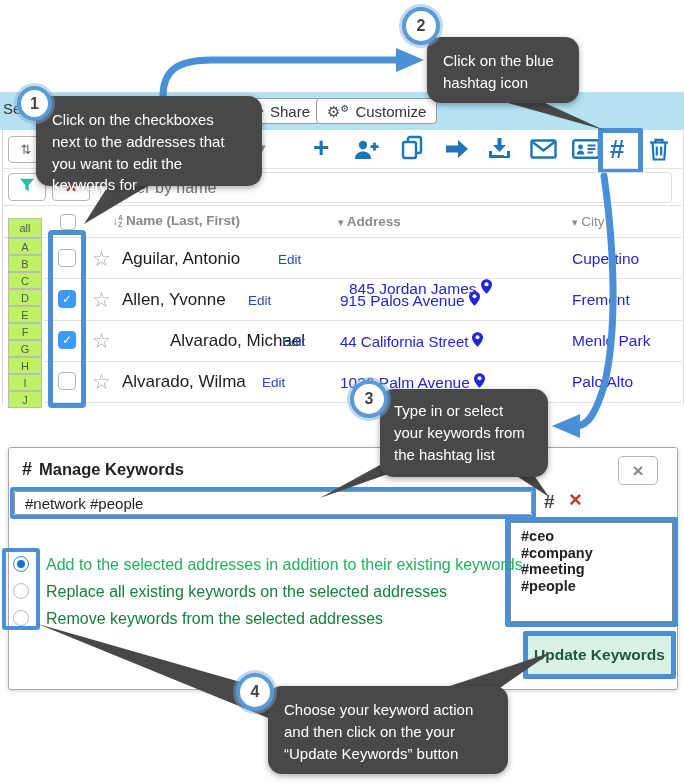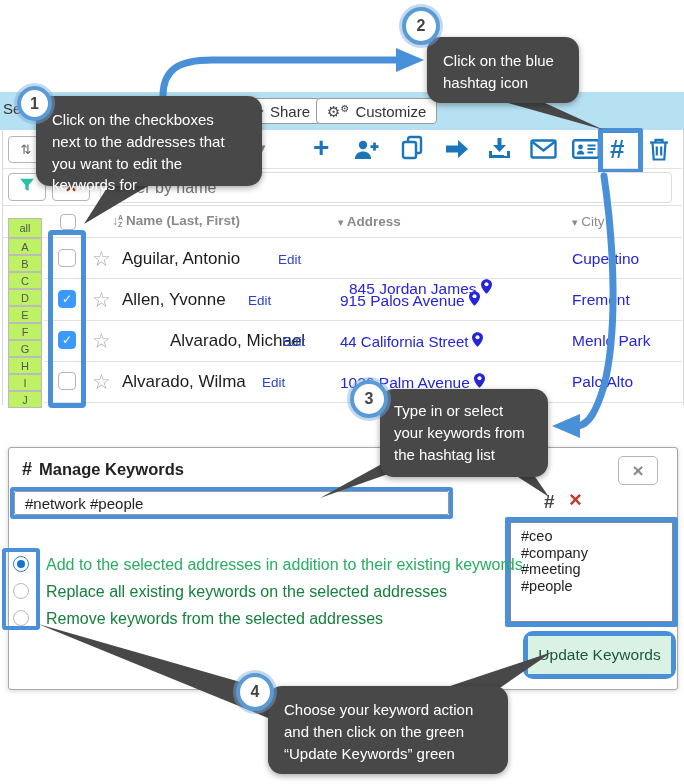--- a/index.html
+++ b/index.html
@@ -6,21 +6,21 @@
   body{font-family:"Liberation Sans","DejaVu Sans",sans-serif;}
   #stage{position:relative;width:684px;height:784px;background:#fff;overflow:hidden;}
   .abs{position:absolute;}
   .bar{background:#b5e1f3;}
   .btn{display:inline-flex;align-items:center;gap:6px;background:#fff;border:1px solid #9a9a9a;
        border-radius:4px;padding:2px 10px;font-size:15px;color:#333;height:26px;box-sizing:border-box;}
   .tool-btn{border:1px solid #b5b5b5;border-radius:4px;background:#fff;display:flex;
        align-items:center;justify-content:center;box-sizing:border-box;}
   .icon-blue{color:#1b75bb;}
   .sep{background:#e2e2e2;height:1px;}
-  .hl{border:5px solid #4a90d9;border-radius:4px;box-sizing:border-box;}
+  .hl{border:5px solid #4a90d9;border-radius:4px;box-sizing:border-box;font-weight:bold;}
   .hl4{border:4px solid #4a90d9;border-radius:3px;box-sizing:border-box;}
   .alpha{width:34px;height:17px;border:1px solid #bbb;background:#bef264;color:#555;font-size:11px;
        display:flex;align-items:center;justify-content:center;box-sizing:border-box;margin-top:-1px;}
   .cb{width:18px;height:18px;border:1.5px solid #b5b5b5;border-radius:4px;background:#fff;
        box-sizing:border-box;display:flex;align-items:center;justify-content:center;}
   .cb.checked{background:#3b99fc;border-color:#3b99fc;}
   .cb.checked::after{content:"✓";color:#fff;font-size:12px;font-weight:bold;line-height:1;}
   .radio{width:16px;height:16px;border:1.5px solid #b9b9b9;border-radius:50%;background:#fff;
        box-sizing:border-box;display:flex;align-items:center;justify-content:center;}
   .radio.checked{border-color:#2f86d6;background:#fff;}
@@ -237,21 +237,21 @@
 
   <div class="abs" style="left:8px;top:447px;width:668px;height:241px;background:#fff;border:1px solid #a8a8a8;border-radius:3px;box-shadow:0 1px 5px rgba(0,0,0,.18);"></div>
   <div class="abs" style="left:22px;top:459px;font-size:16.5px;font-weight:bold;color:#222;display:flex;gap:7px;align-items:center;">
     <span style="font-size:18px;">#</span>
     <span>Manage Keywords</span>
   </div>
   <div class="abs tool-btn" style="left:618px;top:456px;width:40px;height:29px;color:#8a8a8a;font-size:19px;font-weight:bold;border-radius:5px;">
     <span>×</span>
   </div>
 
-  <div class="abs hl4" style="left:10px;top:487px;width:443px;height:32px;">
+  <div class="abs hl4" style="left:10px;top:487px;width:526px;height:32px;">
     <input style="width: 100%; height: 100%; border: 1px solid rgb(153, 153, 153); border-radius: 2px; box-sizing: border-box; padding-left: 10px; font-size: 15px; color: rgb(34, 34, 34);" value="#network #people">
   </div>
   <div class="abs" style="left:544px;top:491px;font-size:19px;font-weight:bold;color:#444;">#</div>
   <div class="abs" style="left:569px;top:487px;font-size:22px;font-weight:bold;color:#c0392b;">×</div>
 
   <div class="abs hl" style="left:505px;top:517px;width:173px;height:110px;border-radius:2px;">
     <div class="taglist" style="width:100%;height:100%;">
       <div>#ceo</div>
       <div>#company</div>
       <div>#meeting</div>
@@ -260,40 +260,40 @@
   </div>
 
   <div class="abs radio checked" style="left:13px;top:556px;"></div>
   <div class="abs opt-label opt-green" style="left:46px;top:556px;">Add to the selected addresses in addition to their existing keywords</div>
   <div class="abs radio" style="left:13px;top:583px;"></div>
   <div class="abs opt-label" style="left:46px;top:583px;">Replace all existing keywords on the selected addresses</div>
   <div class="abs radio" style="left:13px;top:610px;"></div>
   <div class="abs opt-label" style="left:46px;top:610px;">Remove keywords from the selected addresses</div>
   <div class="abs hl4" style="left:2px;top:548px;width:38px;height:82px;"></div>
 
-  <div class="abs hl" style="left:523px;top:631px;width:153px;height:48px;border-radius:10px;">
+  <div class="abs hl" style="left:523px;top:631px;width:153px;height:48px;border-radius:2px;">
     <div style="width:100%;height:100%;background:#d9f2e3;display:flex;align-items:center;justify-content:center;font-size:15.5px;color:#1e5643;">Update Keywords</div>
   </div>
 
   <svg class="abs" style="left:0;top:0;" width="684" height="784" viewBox="0 0 684 784">
     <path d="M163 96 C163 70 178 60 212 60 L398 60" fill="none" stroke="#4a90d9" stroke-width="7" stroke-linecap="round"></path>
     <polygon points="396,48 396,72 424,60" fill="#4a90d9"></polygon>
     <path d="M604 176 C614 245 618 330 604 386 C596 412 589 424 578 426" fill="none" stroke="#4a90d9" stroke-width="7" stroke-linecap="round"></path>
     <polygon points="580,414 580,438 552,426" fill="#4a90d9"></polygon>
     <polygon points="112,180 158,180 84,224" fill="#484848"></polygon>
     <polygon points="490,98 534,98 604,130" fill="#484848"></polygon>
     <polygon points="398,455 442,455 320,498" fill="#484848"></polygon>
     <polygon points="484,455 520,455 549,497" fill="#484848"></polygon>
     <polygon points="268,690 268,718 38,624" fill="#484848"></polygon>
     <polygon points="444,688 488,696 552,652" fill="#484848"></polygon>
   </svg>
 
   <div class="abs tooltip" style="left:36px;top:96px;width:226px;height:90px;">Click on the checkboxes next to the addresses that you want to edit the keywords for</div>
   <div class="abs tooltip" style="left:427px;top:37px;width:152px;height:66px;">Click on the blue hashtag icon</div>
   <div class="abs tooltip" style="left:380px;top:389px;width:168px;height:88px;padding:11px 14px;">Type in or select your keywords from the hashtag list</div>
-  <div class="abs tooltip" style="left:268px;top:686px;width:240px;height:88px;">Choose your keyword action and then click on the green “Update Keywords” green</div>
+  <div class="abs tooltip" style="left:268px;top:686px;width:240px;height:88px;">Choose your keyword action and then click on the your “Update Keywords” button</div>
 
   <div class="abs num-circle" style="left:17px;top:86px;width:35px;height:35px;">1</div>
   <div class="abs num-circle" style="left:402px;top:7px;">2</div>
   <div class="abs num-circle" style="left:350px;top:380px;">3</div>
   <div class="abs num-circle" style="left:236px;top:673px;">4</div>
 
 </div>
 
 </body></html>

